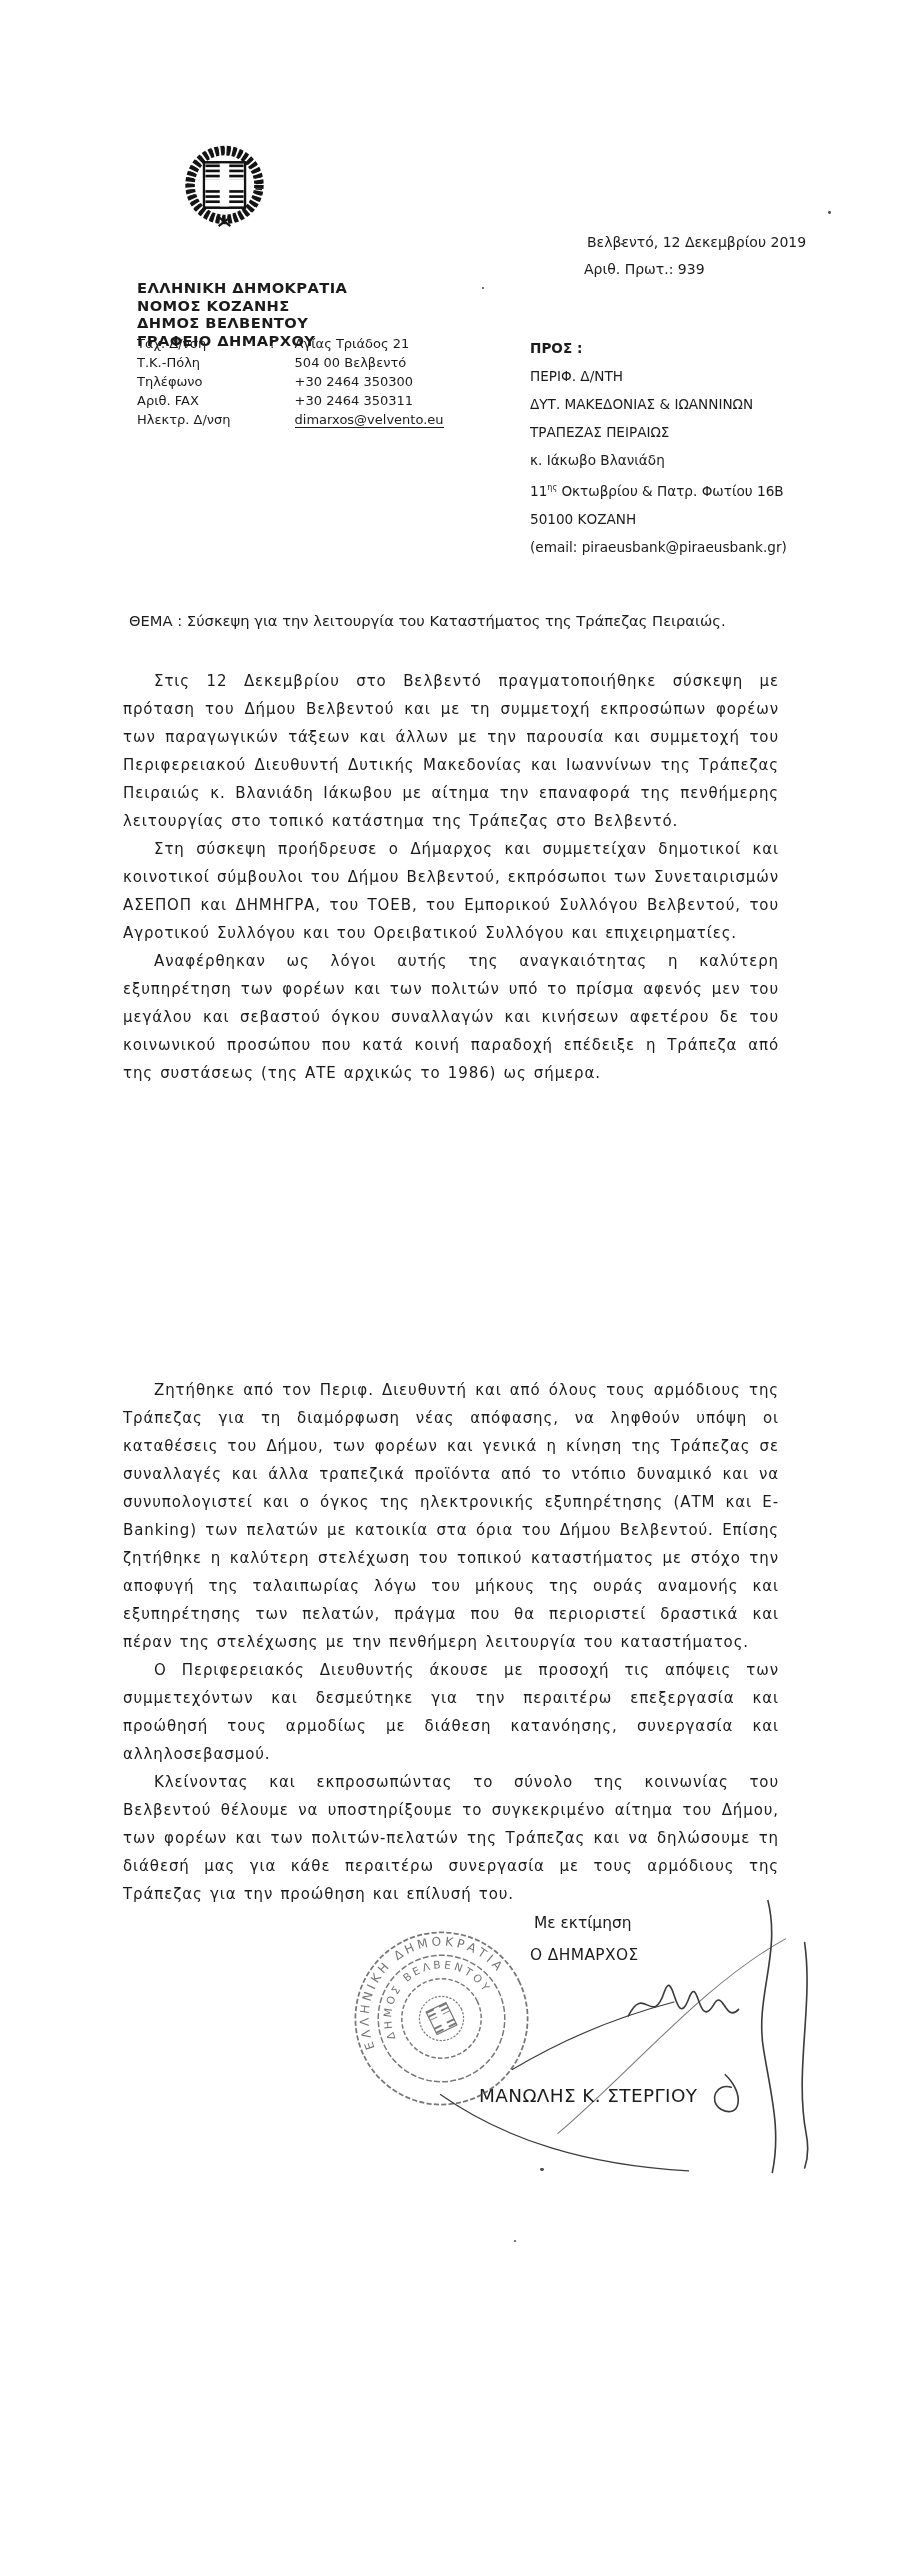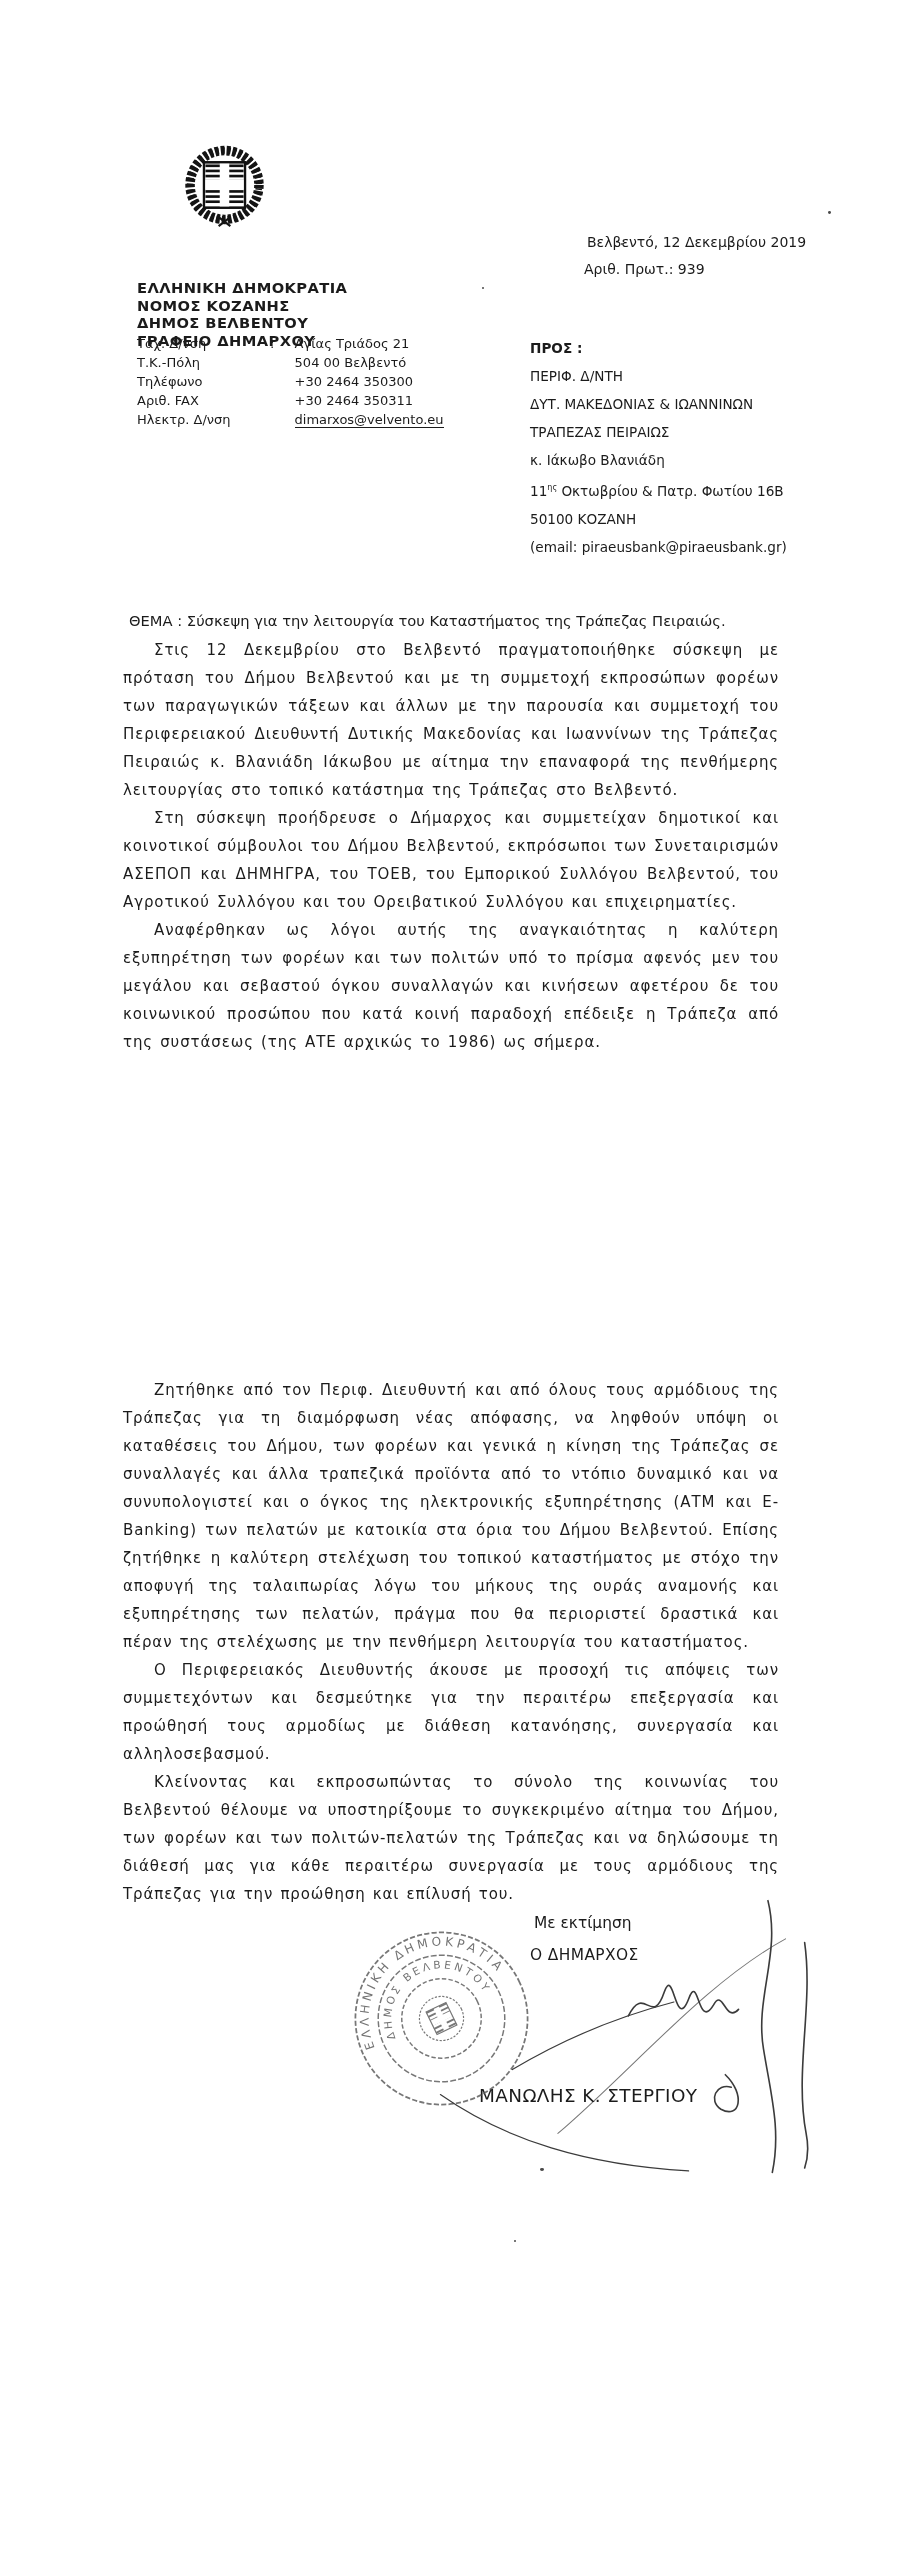--- a/index.html
+++ b/index.html
@@ -35,21 +35,21 @@
   
   .subject{position:absolute;left:129px;top:612px;font-size:14.7px;white-space:nowrap;}
   
   .bodytext{
     position:absolute;left:123px;width:656px;
     font-size:15px;line-height:28px;
     letter-spacing:0.9px;word-spacing:1.5px;
     text-align:justify;
   }
   .bodytext p{margin:0;text-indent:31px;}
-  .sec1{top:636px;}
+  .sec1{top:667px;}
   .sec2{top:1376px;}
   
   .regards{position:absolute;left:534px;top:1914px;font-size:15.4px;white-space:nowrap;}
   .mayor-title{position:absolute;left:530px;top:1946px;font-size:15.4px;letter-spacing:0.4px;white-space:nowrap;}
   .mayor-name{position:absolute;left:479px;top:2085px;font-size:18.4px;letter-spacing:0.4px;white-space:nowrap;}
   .stamp{position:absolute;left:351px;top:1928px;width:181px;height:181px;opacity:.82;}
   .signature{position:absolute;left:411px;top:1891px;width:448px;height:294px;}
   
   .speck{position:absolute;background:#4a4a4a;border-radius:50%;}
 </style>

